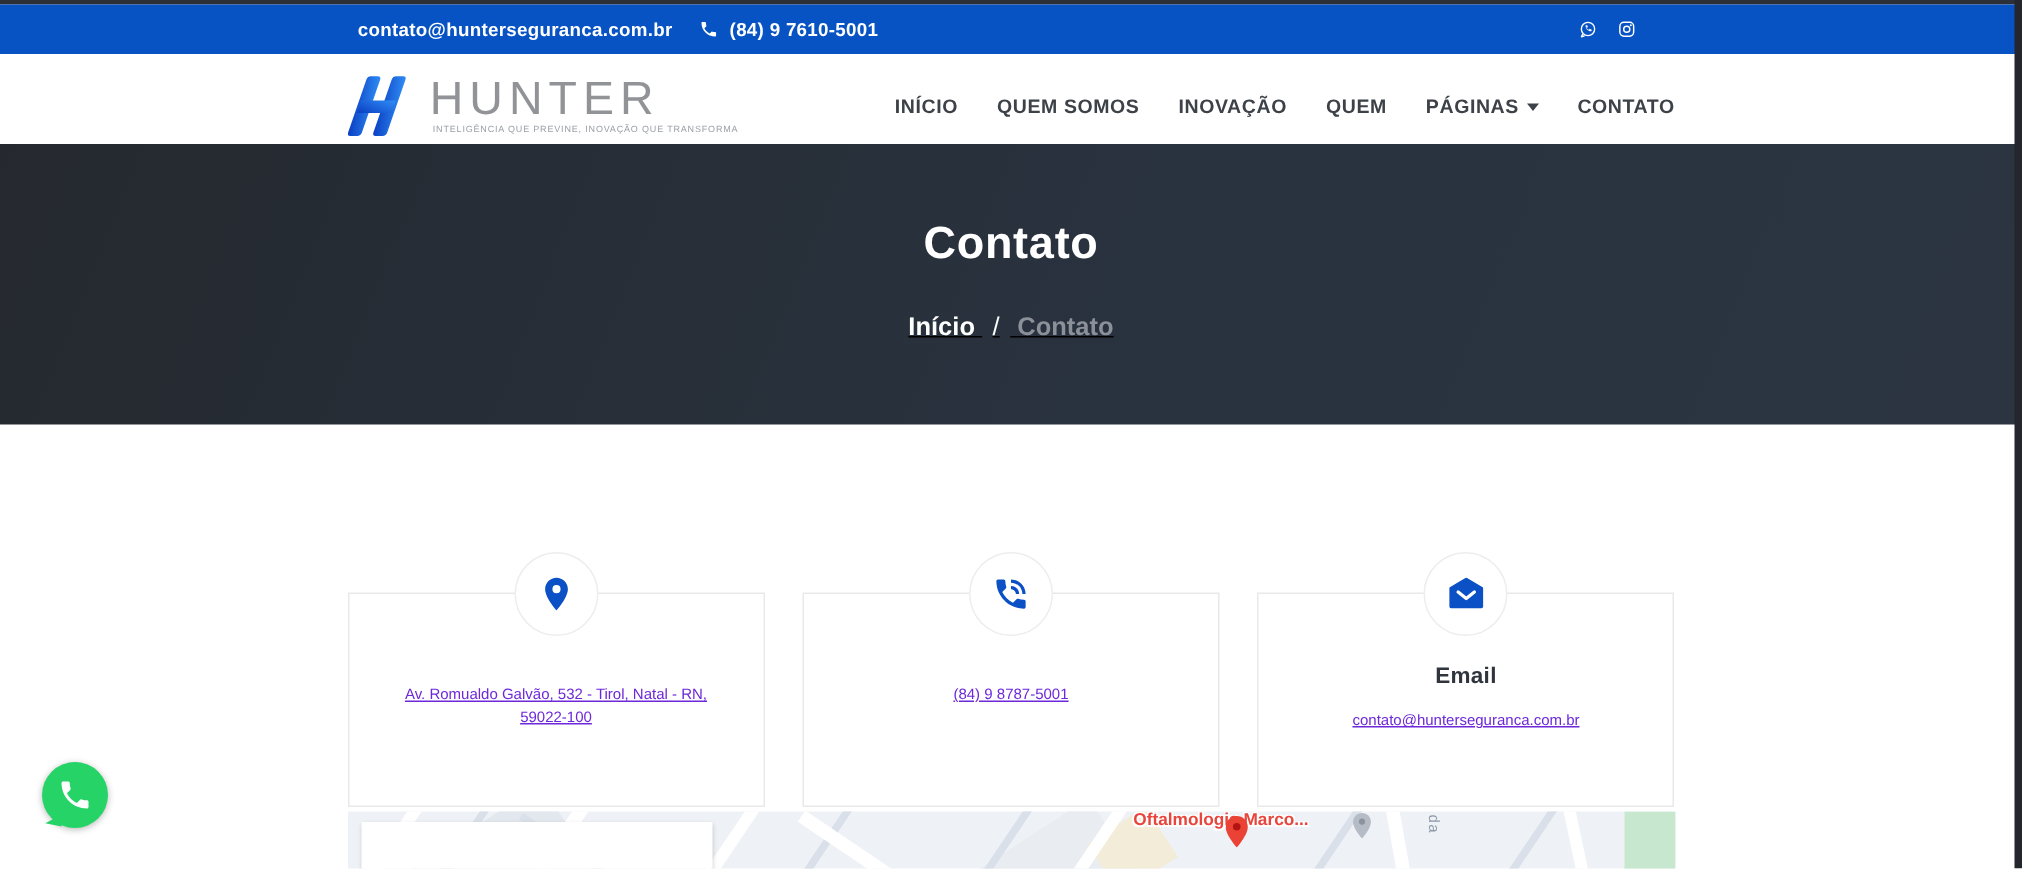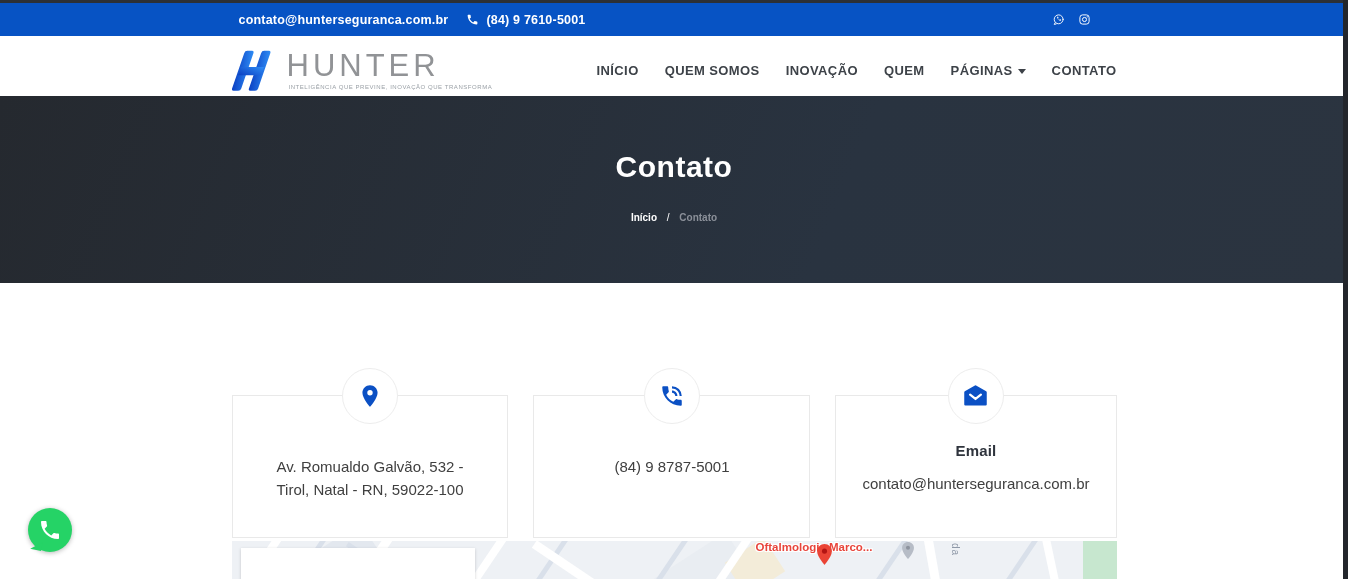--- a/index.html
+++ b/index.html
@@ -52,38 +52,38 @@
   }
 
   
   .hero {
     height:187px;
     background:linear-gradient(112deg,#25292f 0%, #293340 62%, #2b3440 100%);
     display:flex; flex-direction:column; align-items:center; justify-content:center;
     padding-bottom:6px;
   }
   .hero-title { color:#ffffff; font-size:30px; font-weight:700; letter-spacing:.5px; }
-  .breadcrumb { margin-top:28px; font-size:10px; font-weight:700; }
+  .breadcrumb { margin-top:28px; font-size:17px; font-weight:700;text-decoration:underline; }
   .breadcrumb a { color:#ffffff; text-decoration:none; }
   .breadcrumb .sep { color:#ffffff; margin:0 7px; font-weight:400; }
   .breadcrumb .current { color:#8b9099; }
 
   
   .cards-row { display:flex; gap:25px; margin-top:112px; }
   .card {
     flex:1 1 0; background:#ffffff; border:1px solid #e9e9e9; position:relative;
     text-align:center; padding:46px 26px 26px; min-height:143px;
   }
   .card-circle {
     position:absolute; top:-28px; left:50%; transform:translateX(-50%);
     width:56px; height:56px; border-radius:50%; background:#ffffff;
     border:1px solid #ededed; display:flex; align-items:center; justify-content:center;
   }
   .card-title { font-size:15px; font-weight:700; color:#2f343d; letter-spacing:.2px; }
-  .card-text { margin-top:14px; font-size:15px; color:#404040; line-height:1.5; }
+  .card-text { margin-top:14px; font-size:10px; color:#6d28d9; line-height:1.5;text-decoration:underline; }
 
   
   .map {
     width:885px; margin:3px auto 0; height:120px; position:relative;
     background:#eef1f5; overflow:hidden;
   }
   .road { position:absolute; top:-30px; height:150px; background:#ffffff; }
   .road.thin { background:#d9e0ea; }
   .map-block { position:absolute; background:#e3e8ef; }
   .map-beige { position:absolute; background:#f3ecd9; }

